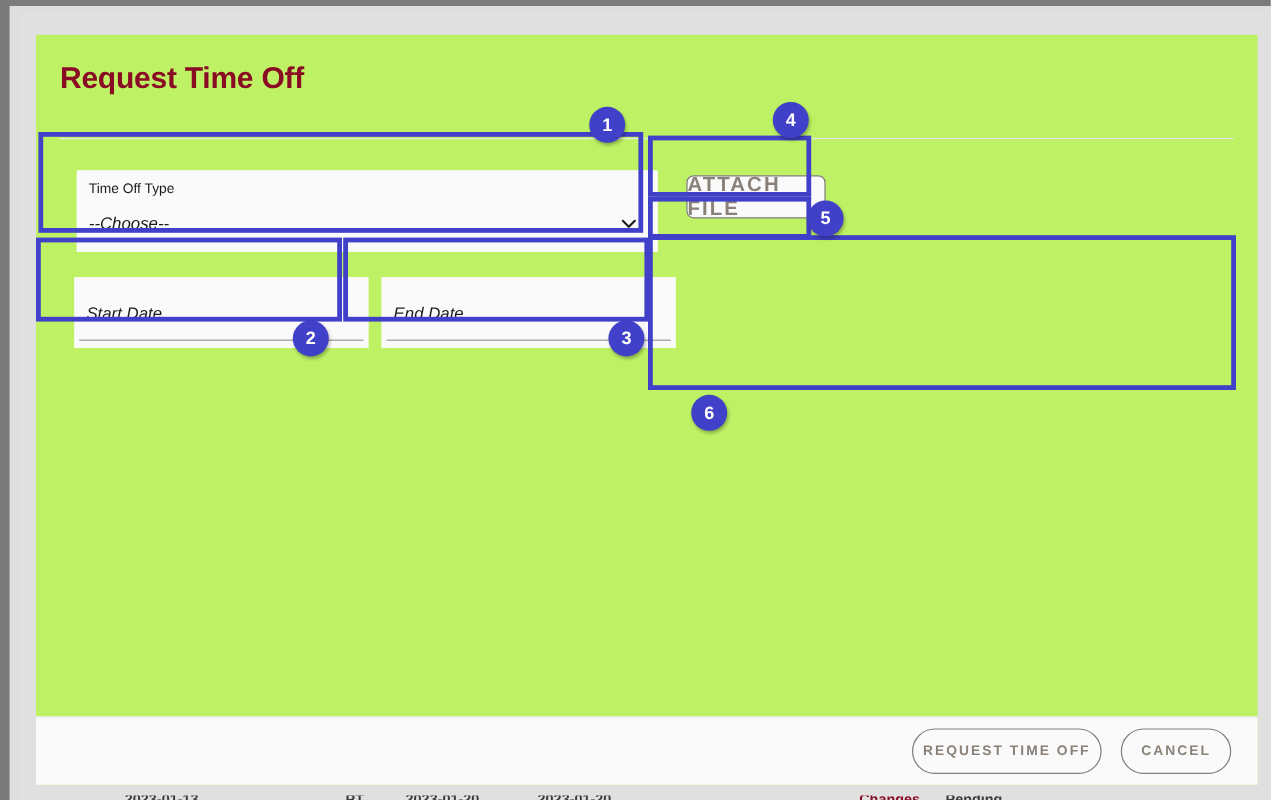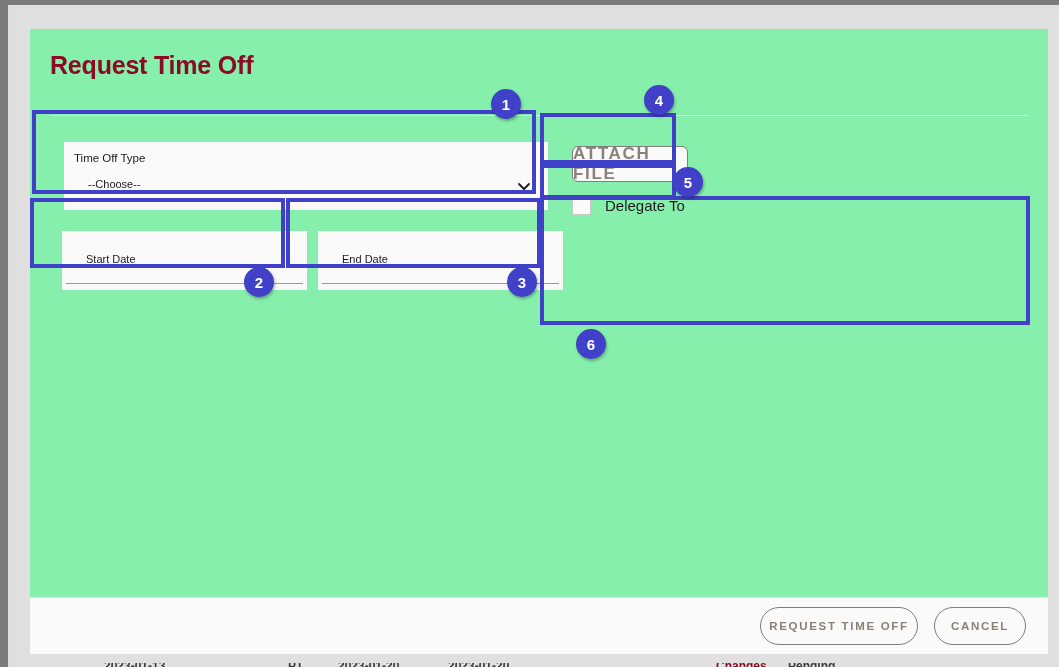--- a/index.html
+++ b/index.html
@@ -35,21 +35,21 @@
     background: #e0e0e0;
   }
 
   
   .modal {
     position: absolute;
     left: 22px;
     top: 24px;
     width: 1018px;
     height: 625px;
-    background: #86efac;
+    background: #bef264;
     display: flex;
     flex-direction: column;
   }
 
   .modal-body {
     position: relative;
     flex: 1 1 auto;
     padding: 0;
   }
 
@@ -97,23 +97,24 @@
   .field-label-small {
     position: absolute;
     left: 10px;
     top: 10px;
     font-size: 11.5px;
     color: #1b1b1b;
   }
 
   .field-value {
     position: absolute;
-    left: 24px;
-    font-size: 11px;
+    left: 10px;
+    font-size: 14px;
     color: #1b1b1b;
+    font-style: italic;
   }
 
   
   #time-off-type {
     left: 34px;
     top: 113px;
     width: 484px;
     height: 68px;
   }
   #time-off-type .field-value { top: 36px; }
@@ -336,24 +337,20 @@
 
       <div class="field" id="end-date">
         <div class="field-inner">
           <div class="field-value">End Date</div>
           <div class="field-underline"></div>
         </div>
       </div>
 
       <div class="attach-file-btn">ATTACH FILE</div>
 
-      <div class="delegate-row">
-        <div class="checkbox"></div>
-        <div class="delegate-label">Delegate To</div>
-      </div>
 
 
     </div>
 
     <div class="modal-footer">
       <div class="footer-btn" id="btn-request">REQUEST TIME OFF</div>
       <div class="footer-btn" id="btn-cancel">CANCEL</div>
     </div>
   </div>
 

